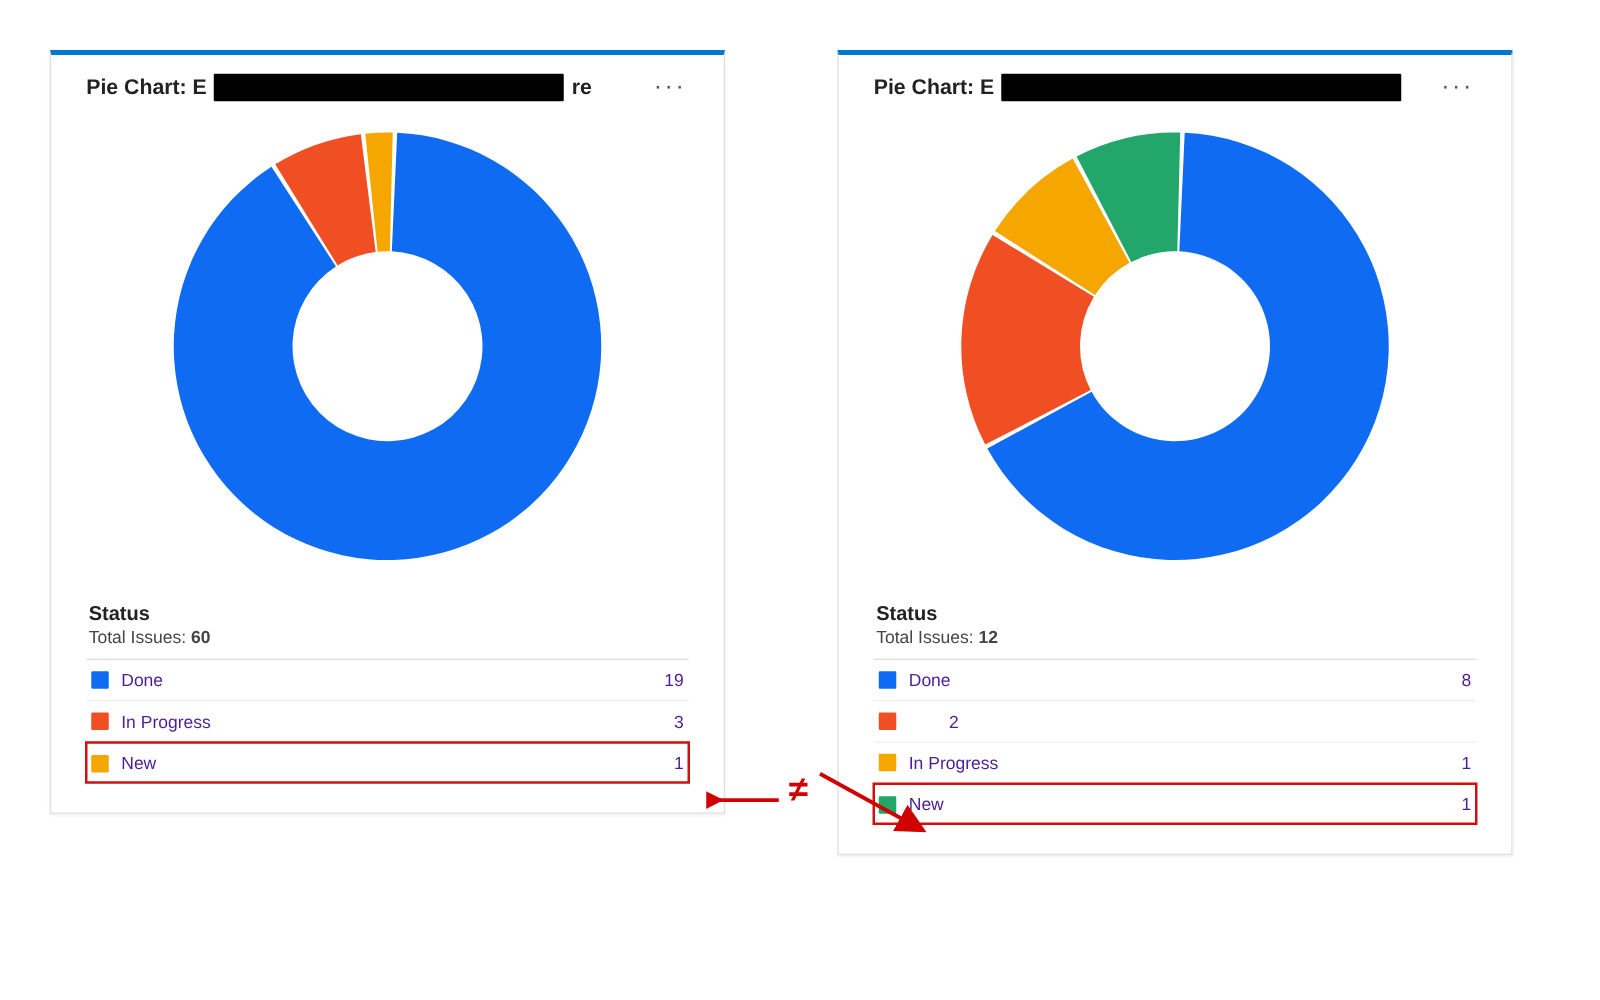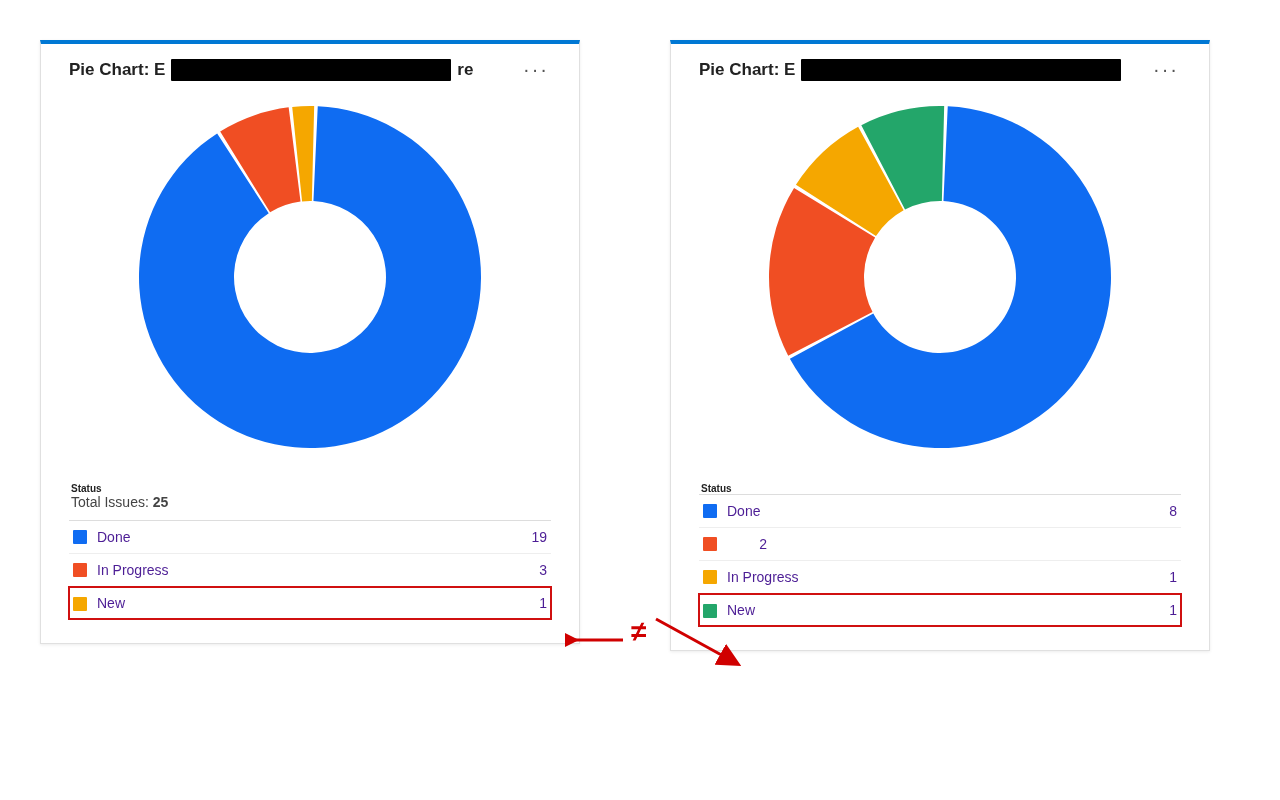--- a/index.html
+++ b/index.html
@@ -54,21 +54,21 @@
     padding: 0 2px;
   }
   .donut-wrap {
     display: flex;
     justify-content: center;
     padding: 0 0 10px 0;
   }
   .donut { width: 380px; height: 380px; }
   .status-title {
     font-weight: 600;
-    font-size: 10px;
+    font-size: 16px;
     color: #222;
     margin-top: 6px;
     padding-left: 2px;
   }
   .total-row {
     font-size: 14px;
     color: #444;
     padding-left: 2px;
     margin-bottom: 10px;
   }
@@ -128,21 +128,21 @@
       <svg class="donut" viewBox="0 0 100 100">
           <path d="M 52.041334465816426 5.046324359417838 A 45 45 0 1 1 25.56657102474018 12.21101286735864 L 39.14069823321786 33.20489460771495 A 20 20 0 1 0 50.90725976258508 30.020588604185708 Z" fill="#0f6cf2"></path>
           <path d="M 26.363322514979213 11.7076054879156 A 45 45 0 0 1 44.382268191761725 5.3520315206760145 L 47.503230307449655 30.156458453633785 A 20 20 0 0 0 39.49481000665743 32.98115799462916 Z" fill="#f04e23"></path>
           <path d="M 45.31853675601406 5.244174659657894 A 45 45 0 0 1 51.099448016869395 5.01343295984676 L 50.48864356305307 30.00597020437634 A 20 20 0 0 0 47.91934966933958 30.10852207095906 Z" fill="#f5a700"></path>
         </svg>
     </div>
 
     <div class="status-title">Status</div>
     <div class="total-row">
       <span>Total Issues:</span>
-      <span class="total-val">25</span>
+      <span class="total-val">60</span>
     </div>
     <div class="legend">
         <div class="legend-row">
           <span class="swatch" style="background: rgb(15, 108, 242);"></span>
           <span class="legend-label">Done</span>
           <span class="legend-val">19</span>
         </div>
         <div class="legend-row">
           <span class="swatch" style="background: rgb(240, 78, 35);"></span>
           <span class="legend-label">In Progress</span>
@@ -169,20 +169,24 @@
     <div class="donut-wrap">
       <svg class="donut" viewBox="0 0 100 100">
           <path d="M 52.041334465816426 5.046324359417838 A 45 45 0 1 1 10.490766105740875 71.54113360732731 L 32.44034049144039 59.57383715881214 A 20 20 0 1 0 50.90725976258508 30.020588604185708 Z" fill="#0f6cf2"></path>
           <path d="M 10.048307668861952 70.70899031527335 A 45 45 0 0 1 11.590214122610263 26.554566567174064 L 32.928984054493455 39.57980736318847 A 20 20 0 0 0 32.24369229727198 59.203995695677044 Z" fill="#f04e23"></path>
           <path d="M 12.08964213467835 25.755314674691178 A 45 45 0 0 1 28.458866392672686 10.490766105740882 L 40.42616284118786 32.440340491440395 A 20 20 0 0 0 33.15095205985705 39.22458429986275 Z" fill="#f5a700"></path>
           <path d="M 29.291009684726685 10.048307668861938 A 45 45 0 0 1 51.099448016869395 5.01343295984676 L 50.48864356305307 30.00597020437634 A 20 20 0 0 0 40.79600430432297 32.24369229727197 Z" fill="#23a66a"></path>
         </svg>
     </div>
 
     <div class="status-title">Status</div>
+    <div class="total-row">
+      <span>Total Issues:</span>
+      <span class="total-val">12</span>
+    </div>
     <div class="legend">
         <div class="legend-row">
           <span class="swatch" style="background: rgb(15, 108, 242);"></span>
           <span class="legend-label">Done</span>
           <span class="legend-val">8</span>
         </div>
         <div class="legend-row">
           <span class="swatch" style="background: rgb(240, 78, 35);"></span>
           <span class="legend-val">2</span>
         </div>

